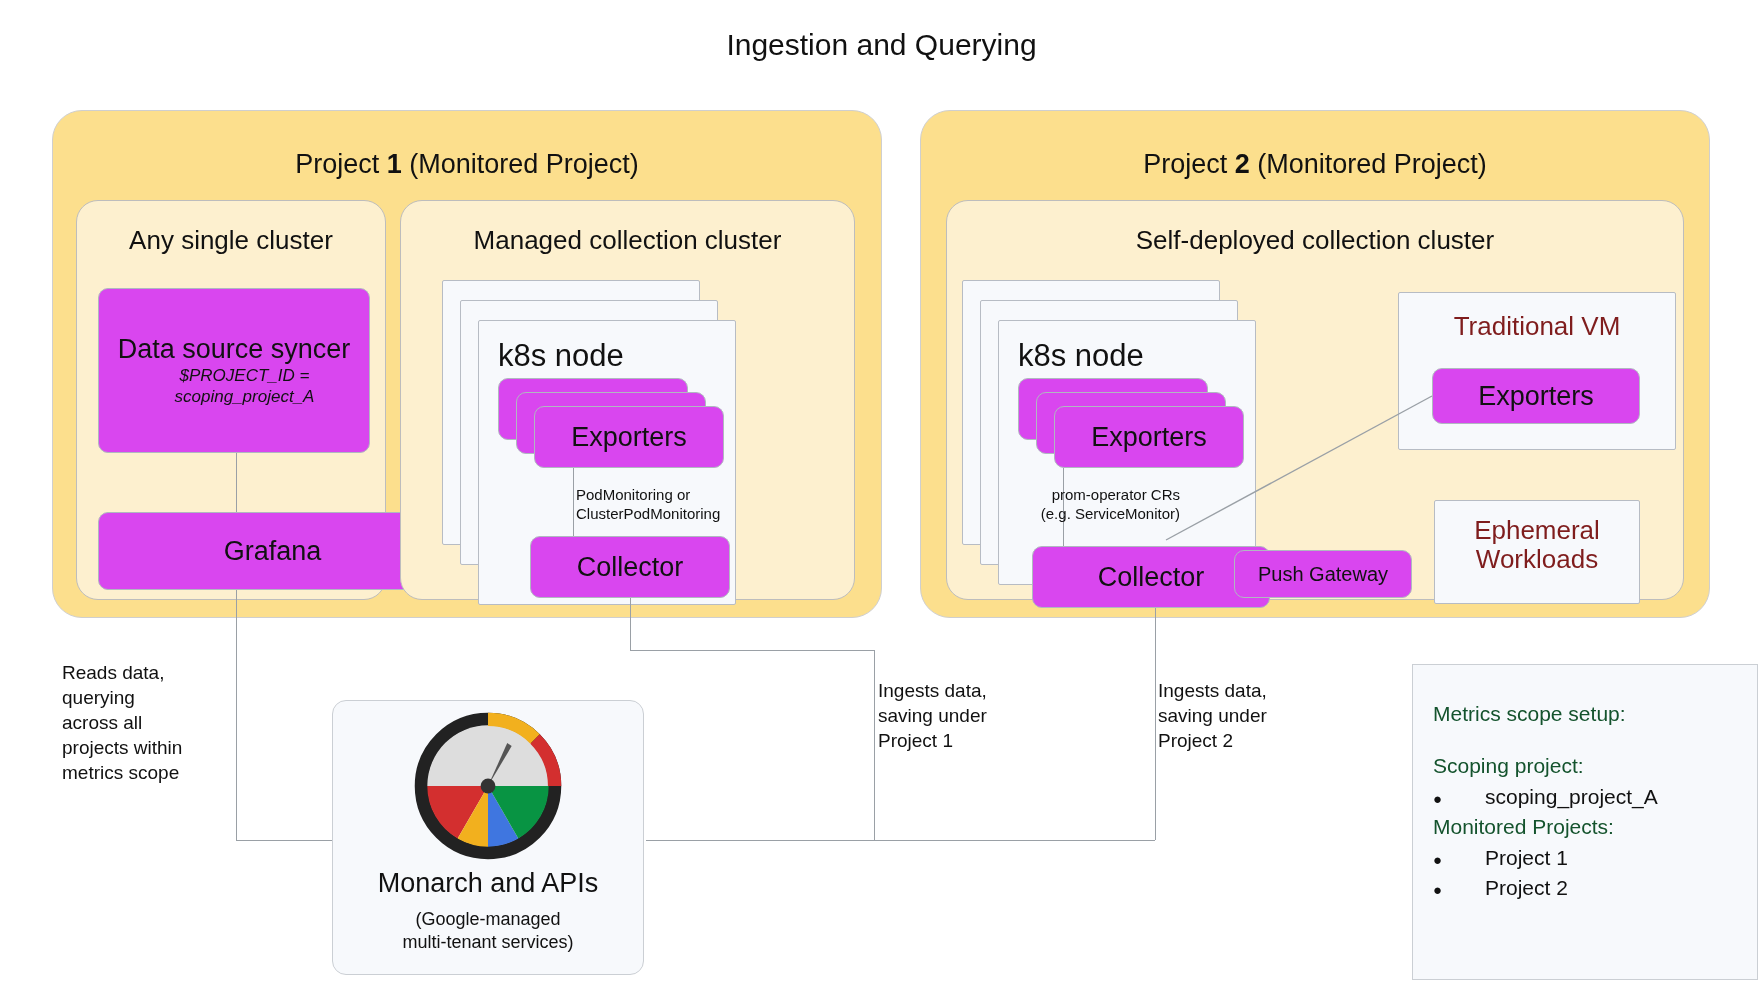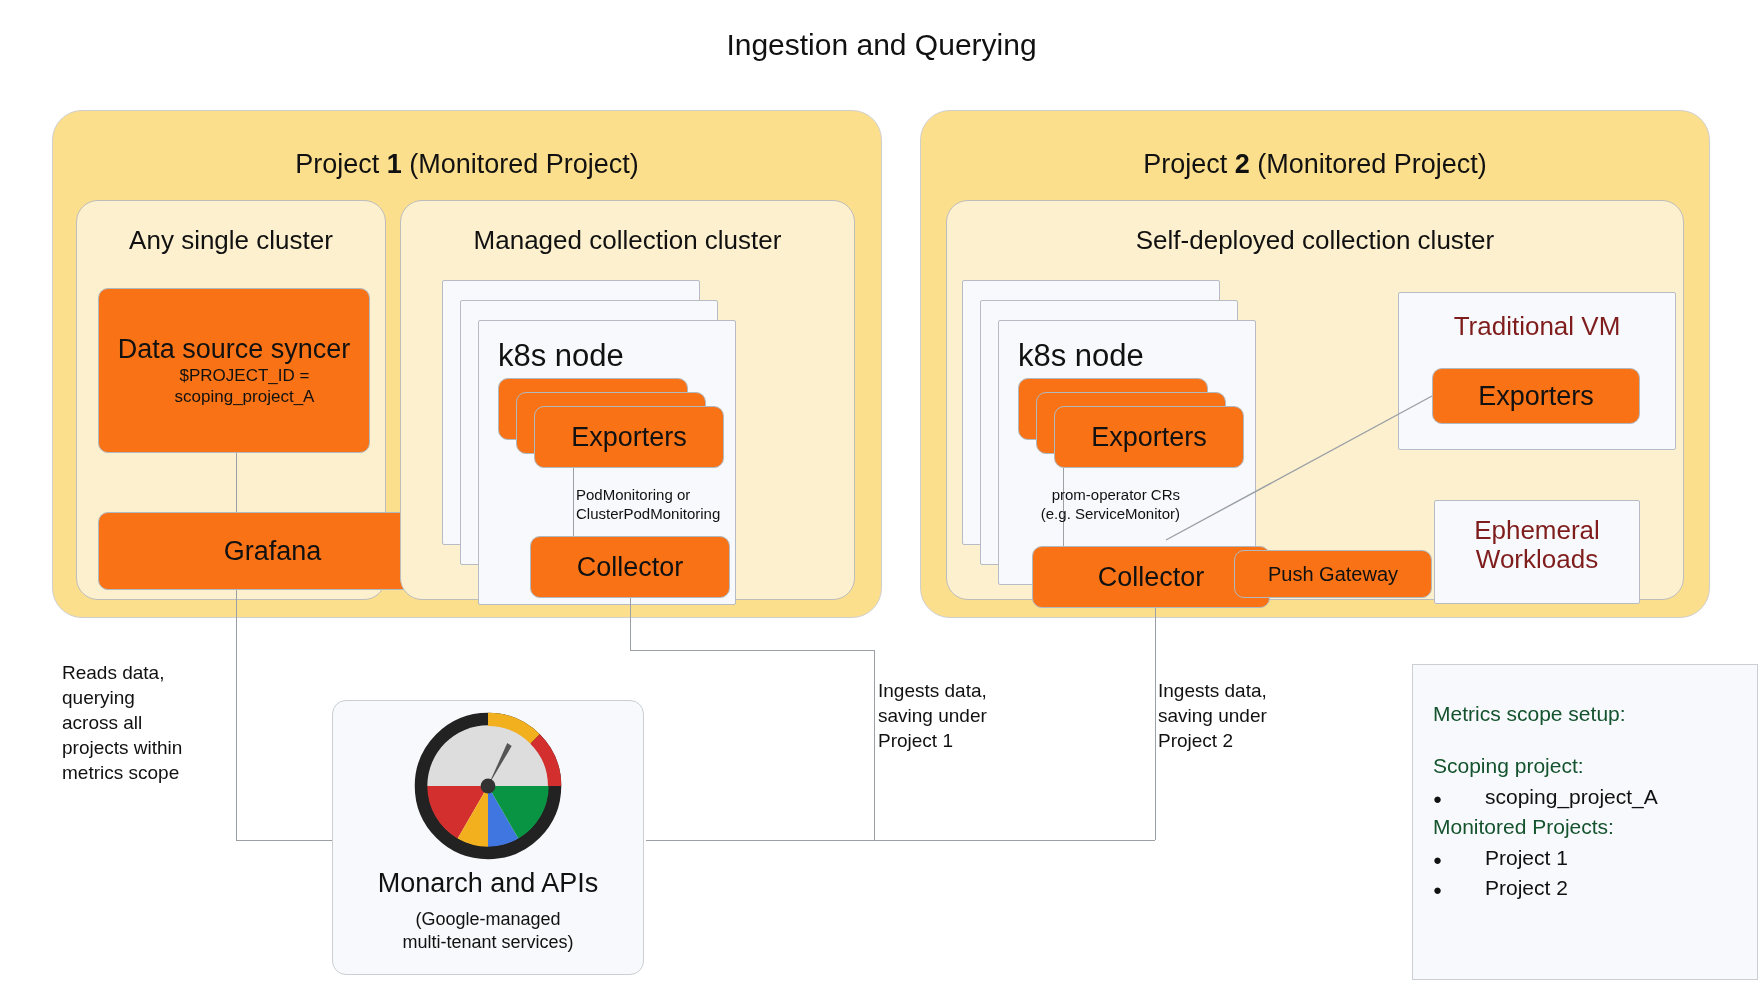--- a/index.html
+++ b/index.html
@@ -40,30 +40,30 @@
     border-radius: 22px;
   }
   .cluster-title {
     position: absolute; left: 0; top: 24px; width: 100%;
     text-align: center; font-size: 26px; font-weight: 400; color: #111;
   }
 
   
   .blue-box {
     position: absolute;
-    background: #f97316;
+    background: #d946ef;
     border: 1px solid #b0b8c0;
     border-radius: 10px;
     display: flex; flex-direction: column;
     align-items: center; justify-content: center;
     text-align: center;
     color: #111;
   }
   .blue-box .bb-title { font-size: 27px; line-height: 1.13; }
-  .blue-box .bb-sub  { font-size: 17px; line-height: 1.2; margin-top: 2px; padding-left: 21px; }
+  .blue-box .bb-sub  { font-size: 17px; font-style: italic; line-height: 1.2; margin-top: 2px; padding-left: 21px; }
 
   
   .node-card {
     position: absolute;
     background: #f7f9fc;
     border: 1px solid #b7bcc4;
     border-radius: 2px;
   }
   .node-title {
     position: absolute; font-size: 31px; color: #111;
@@ -198,21 +198,21 @@
   </div>
 
   <div class="line v" style="left:1063px; top:468px; height:78px;"></div>
   <div class="edge-label" style="left:1000px; top:485px; width:180px; text-align:right;">prom-operator CRs
 (e.g. ServiceMonitor)</div>
 
   <div class="blue-box" style="left:1032px; top:546px; width:238px; height:62px;">
     <div class="bb-title">Collector</div>
   </div>
 
-  <div class="blue-box" style="left:1234px; top:550px; width:198px; height:48px;">
+  <div class="blue-box" style="left:1234px; top:550px; width:178px; height:48px;">
     <div class="bb-title" style="font-size:20px;">Push Gateway</div>
   </div>
 
   <div class="panel-card" style="left:1398px; top:292px; width:278px; height:158px;">
   </div>
   <div class="panel-title" style="left:1398px; top:312px; width:278px;">Traditional VM</div>
   <div class="blue-box" style="left:1432px; top:368px; width:208px; height:56px;">
     <div class="bb-title">Exporters</div>
   </div>
 

